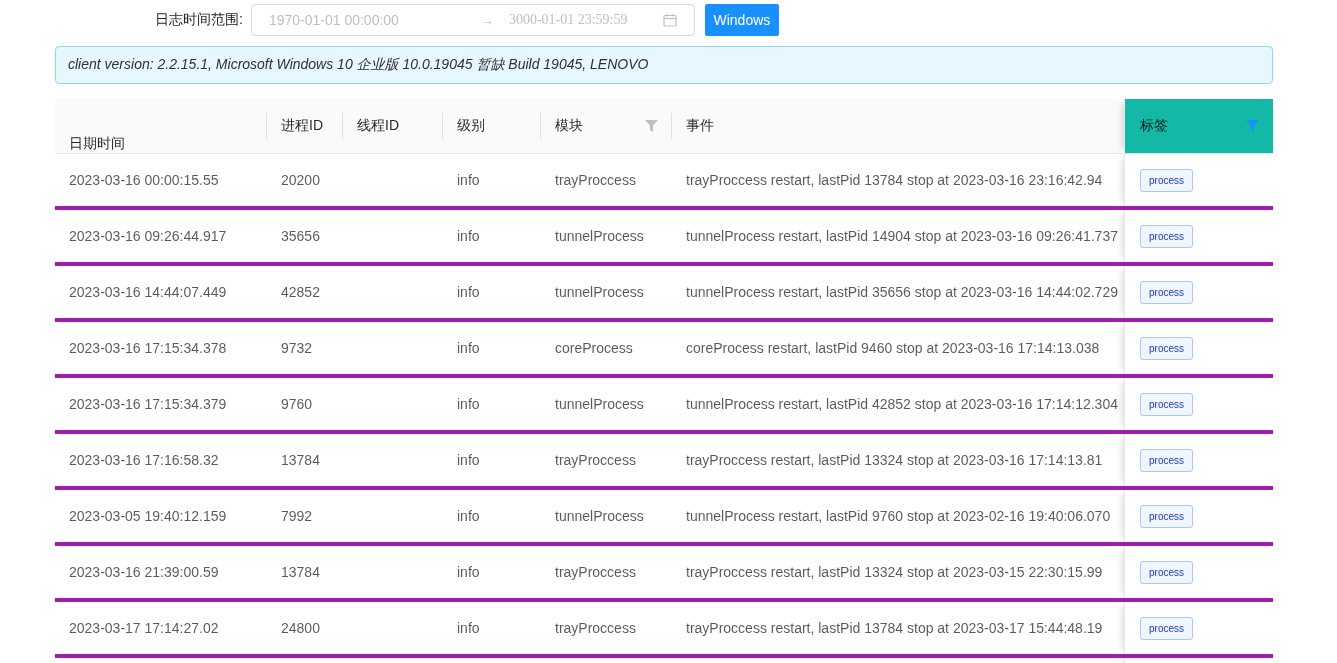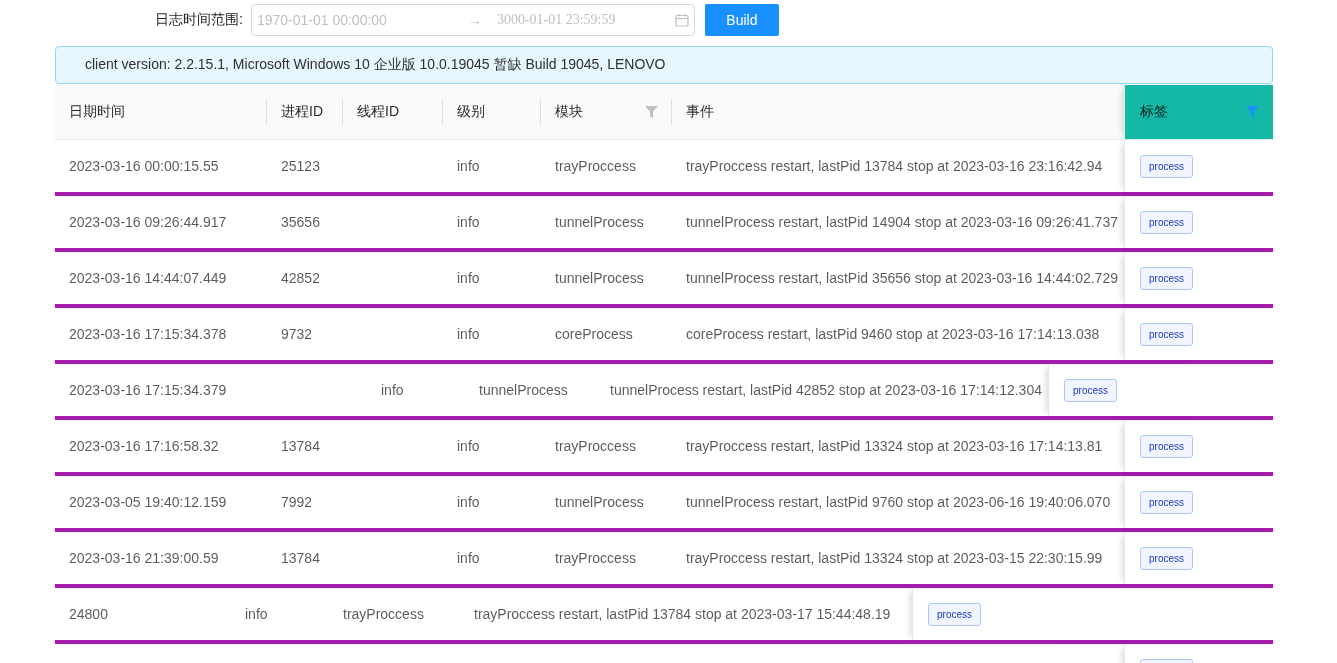--- a/index.html
+++ b/index.html
@@ -15,49 +15,49 @@
   body{
     width:1337px;height:663px;background:#fff;
     font-family:"Liberation Sans","DejaVu Sans",sans-serif;
     font-size:14px;color:rgba(0,0,0,.65);
   }
   
   .toolbar{display:flex;align-items:center;height:40px;padding-left:155px;box-sizing:border-box;}
   .toolbar-label{color:#262626;margin-right:8px;white-space:nowrap;}
   .range-picker{
     width:444px;height:32px;box-sizing:border-box;border:1px solid #d9d9d9;border-radius:4px;
-    display:flex;align-items:center;padding:0 5px;color:#bfbfbf;background:#fff;cursor:pointer;
+    display:flex;align-items:center;padding:0 17px;color:#bfbfbf;background:#fff;cursor:pointer;
   }
   .range-start{width:196px;flex:0 0 auto;}
   .range-arrow{width:44px;text-align:center;color:#bfbfbf;flex:0 0 auto;}
   .range-end{flex:1;font-family:Liberation Serif, serif;}
   .calendar{display:flex;align-items:center;flex:0 0 auto;}
   .submit{
     margin-left:10px;width:74px;height:32px;border:none;border-radius:2px;
     background:var(--accent);color:#fff;font-size:14px;cursor:pointer;
     font-family:"Liberation Sans","DejaVu Sans",sans-serif;
   }
   
   .banner{
-    margin:6px 0 1px 55px;width:1218px;height:38px;box-sizing:border-box;
+    margin:6px 0 15px 55px;width:1218px;height:38px;box-sizing:border-box;
     background:var(--banner-bg);border:1px solid var(--banner-border);border-radius:4px;
-    display:flex;align-items:center;padding-left:29px;color:#303030;
+    display:flex;align-items:center;padding-left:12px;color:#303030;font-style:italic;
   }
   
   .table{margin-left:55px;width:1218px;}
   .thead{display:flex;height:55px;background:#fafafa;border-bottom:1px solid #e8e8e8;box-sizing:border-box;}
   .th{
     display:flex;align-items:center;justify-content:space-between;
     padding:0 14px;box-sizing:border-box;color:rgba(0,0,0,.85);position:relative;
   }
   .th.sep::after{
     content:"";position:absolute;right:0;top:50%;transform:translateY(-50%);
     width:1px;height:26px;background:#e0e0e0;
   }
-  .c-datetime{width:212px;} .c-pid{width:76px;} .c-tid{width:100px;}
+  .c-datetime{width:212px;align-items:flex-end;} .c-pid{width:76px;} .c-tid{width:100px;}
   .c-level{width:98px;} .c-module{width:131px;} .c-event{width:452px;} .c-tag{width:149px;}
   .tr{display:flex;height:56px;border-bottom:4px solid #a21caf;box-sizing:border-box;background:#fff;}
   .td{
     display:flex;align-items:center;padding:0 14px;box-sizing:border-box;
     overflow:hidden;white-space:nowrap;
   }
   .td.c-tag,.th.c-tag{
     border-left:1px solid #e8e8e8;
     box-shadow:-6px 0 6px -4px rgba(0,0,0,.15);
     padding-left:15px;
@@ -84,21 +84,21 @@
     <span class="range-end">3000-01-01 23:59:59</span>
     <span class="calendar">
       <svg width="14" height="14" viewBox="0 0 14 14" fill="none" stroke="#bfbfbf" stroke-width="1.2">
         <rect x="1" y="2.5" width="12" height="10.5" rx="1"></rect>
         <line x1="1" y1="5.5" x2="13" y2="5.5"></line>
         <line x1="4" y1="1" x2="4" y2="3.5"></line>
         <line x1="10" y1="1" x2="10" y2="3.5"></line>
       </svg>
     </span>
   </div>
-  <button class="submit">Build</button>
+  <button class="submit">Windows</button>
 </div>
 
 <div class="banner">
   <span>client version: 2.2.15.1, Microsoft Windows 10 企业版 10.0.19045 暂缺 Build 19045, LENOVO</span>
 </div>
 
 <div class="table">
   <div class="thead">
     <div class="th sep c-datetime">
       <span>日期时间</span>
@@ -128,21 +128,21 @@
       <span class="funnel funnel-blue">
         <svg width="13" height="12" viewBox="0 0 13 12" fill="currentColor">
             <path d="M0 0 H13 L8 5.5 V12 L5 10 V5.5 Z"></path>
           </svg>
       </span>
     </div>
   </div>
   <div class="tbody" id="tbody">
   <div class="tr">
     <div class="td c-datetime">2023-03-16 00:00:15.55</div>
-    <div class="td c-pid">25123</div>
+    <div class="td c-pid">20200</div>
     <div class="td c-tid"></div>
     <div class="td c-level">info</div>
     <div class="td c-module">trayProccess</div>
     <div class="td c-event">trayProccess restart, lastPid 13784 stop at 2023-03-16 23:16:42.94</div>
     <div class="td c-tag">
       <span class="tag">process</span>
     </div>
   </div>
 
   <div class="tr">
@@ -176,20 +176,21 @@
     <div class="td c-level">info</div>
     <div class="td c-module">coreProcess</div>
     <div class="td c-event">coreProcess restart, lastPid 9460 stop at 2023-03-16 17:14:13.038</div>
     <div class="td c-tag">
       <span class="tag">process</span>
     </div>
   </div>
 
   <div class="tr">
     <div class="td c-datetime">2023-03-16 17:15:34.379</div>
+    <div class="td c-pid">9760</div>
     <div class="td c-tid"></div>
     <div class="td c-level">info</div>
     <div class="td c-module">tunnelProcess</div>
     <div class="td c-event">tunnelProcess restart, lastPid 42852 stop at 2023-03-16 17:14:12.304</div>
     <div class="td c-tag">
       <span class="tag">process</span>
     </div>
   </div>
 
   <div class="tr">
@@ -203,39 +204,40 @@
       <span class="tag">process</span>
     </div>
   </div>
 
   <div class="tr">
     <div class="td c-datetime">2023-03-05 19:40:12.159</div>
     <div class="td c-pid">7992</div>
     <div class="td c-tid"></div>
     <div class="td c-level">info</div>
     <div class="td c-module">tunnelProcess</div>
-    <div class="td c-event">tunnelProcess restart, lastPid 9760 stop at 2023-06-16 19:40:06.070</div>
+    <div class="td c-event">tunnelProcess restart, lastPid 9760 stop at 2023-02-16 19:40:06.070</div>
     <div class="td c-tag">
       <span class="tag">process</span>
     </div>
   </div>
 
   <div class="tr">
     <div class="td c-datetime">2023-03-16 21:39:00.59</div>
     <div class="td c-pid">13784</div>
     <div class="td c-tid"></div>
     <div class="td c-level">info</div>
     <div class="td c-module">trayProccess</div>
     <div class="td c-event">trayProccess restart, lastPid 13324 stop at 2023-03-15 22:30:15.99</div>
     <div class="td c-tag">
       <span class="tag">process</span>
     </div>
   </div>
 
   <div class="tr">
+    <div class="td c-datetime">2023-03-17 17:14:27.02</div>
     <div class="td c-pid">24800</div>
     <div class="td c-tid"></div>
     <div class="td c-level">info</div>
     <div class="td c-module">trayProccess</div>
     <div class="td c-event">trayProccess restart, lastPid 13784 stop at 2023-03-17 15:44:48.19</div>
     <div class="td c-tag">
       <span class="tag">process</span>
     </div>
   </div>
 

